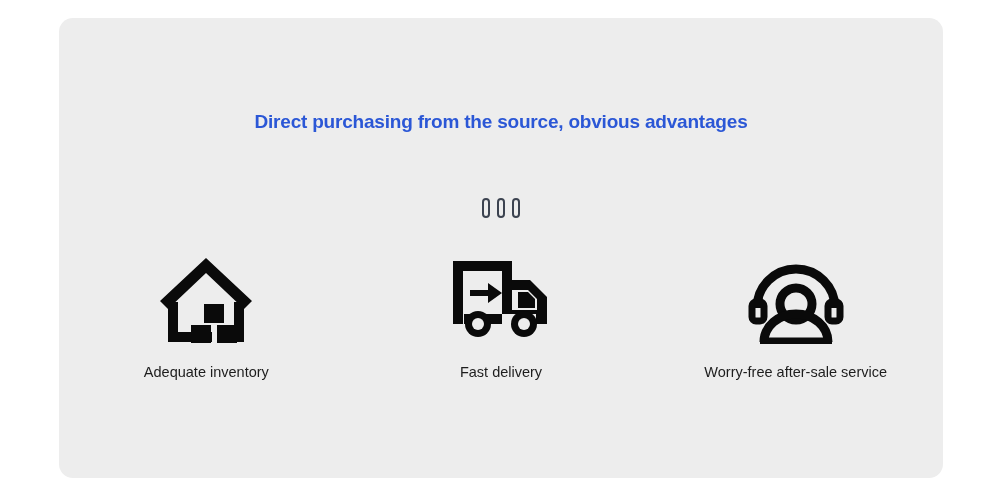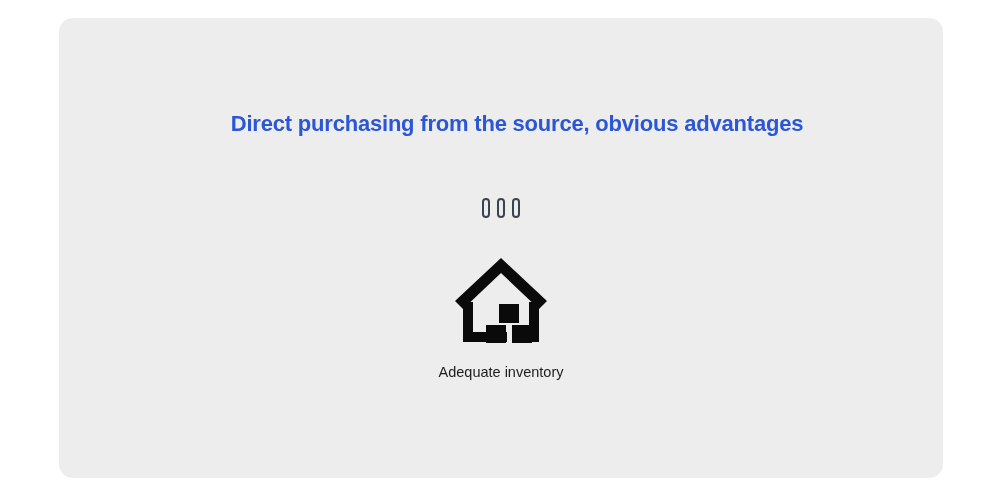--- a/index.html
+++ b/index.html
@@ -36,25 +36,24 @@
   }
 
   
   .promo-title {
     position: absolute;
     left: 0;
     top: 93px;
     width: 884px;
     text-align: center;
     color: #2b57d6;
-    font-size: 22px;
+    font-size: 19px;
     font-weight: 700;
     letter-spacing: -0.2px;
     white-space: nowrap;
-    margin-left: 16px;
   }
 
   
   .divider-ornament {
     position: absolute;
     left: 0;
     top: 178px;
     width: 884px;
     display: flex;
     justify-content: center;
@@ -131,17 +130,57 @@
 
             <rect x="48" y="48" width="20" height="19" fill="#0a0a0a"></rect>
             <rect x="35" y="69" width="20" height="18" fill="#0a0a0a"></rect>
             <rect x="61" y="69" width="20" height="18" fill="#0a0a0a"></rect>
           </svg>
         </div>
         <div class="feature-label">Adequate inventory</div>
       </div>
 
 
+      <div class="feature-item">
+        <div class="feature-icon">
+          <svg width="102" height="84" viewBox="0 0 102 84" aria-hidden="true">
 
+            <path d="M3 3 H62 V22 H80 L97 39 V66 H86 V56 H14 V66 H3 Z
+                     M13 13 H52 V66 H13 Z
+                     M72 32 H78 L87 41 V52 H72 Z" fill="#0a0a0a" fill-rule="evenodd"></path>
+
+            <path d="M13 13 H52 V56 H13 Z" fill="#ededed"></path>
+            <path d="M62 32 H76 L87 43 V52 H62 Z" fill="#ededed"></path>
+
+            <path d="M68 34 H78 L85 41 V50 H68 Z" fill="#0a0a0a"></path>
+
+            <path d="M20 32 H38 V25 L52 35 L38 45 V38 H20 Z" fill="#0a0a0a"></path>
+
+            <circle cx="28" cy="66" r="13" fill="#0a0a0a"></circle>
+            <circle cx="28" cy="66" r="6" fill="#ededed"></circle>
+            <circle cx="74" cy="66" r="13" fill="#0a0a0a"></circle>
+            <circle cx="74" cy="66" r="6" fill="#ededed"></circle>
+          </svg>
+        </div>
+        <div class="feature-label">Fast delivery</div>
+      </div>
+
+      <div class="feature-item">
+        <div class="feature-icon">
+          <svg width="98" height="88" viewBox="0 0 98 88" aria-hidden="true">
+
+            <path d="M10 52 A39 39 0 0 1 88 52" fill="none" stroke="#0a0a0a" stroke-width="9"></path>
+
+            <rect x="5" y="46" width="12" height="19" rx="4" fill="none" stroke="#0a0a0a" stroke-width="7"></rect>
+            <rect x="81" y="46" width="12" height="19" rx="4" fill="none" stroke="#0a0a0a" stroke-width="7"></rect>
+
+            <circle cx="49" cy="48" r="16" fill="none" stroke="#0a0a0a" stroke-width="9"></circle>
+
+            <path d="M17 86 A32 28 0 0 1 81 86" fill="none" stroke="#0a0a0a" stroke-width="9"></path>
+            <line x1="13" y1="86" x2="85" y2="86" stroke="#0a0a0a" stroke-width="9"></line>
+          </svg>
+        </div>
+        <div class="feature-label">Worry-free after-sale service</div>
+      </div>
 
     </div>
   </div>
 </div>
 
 </body></html>

